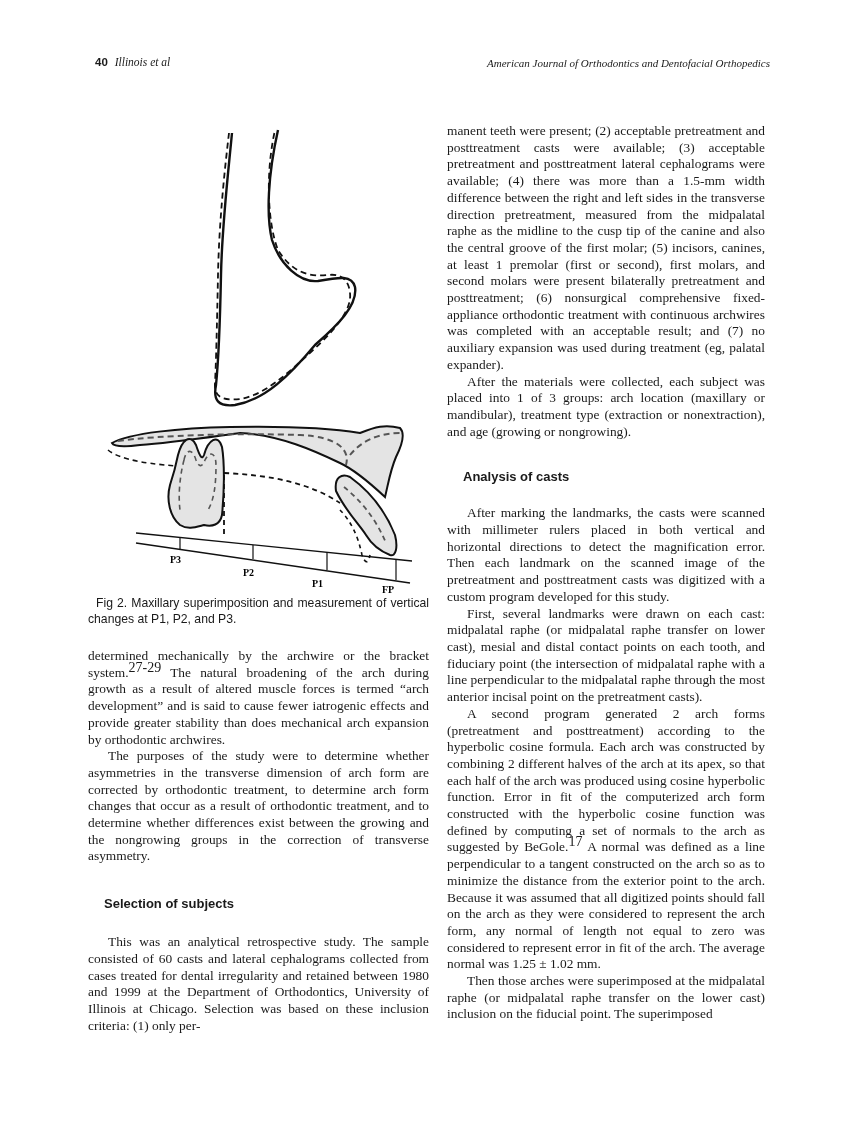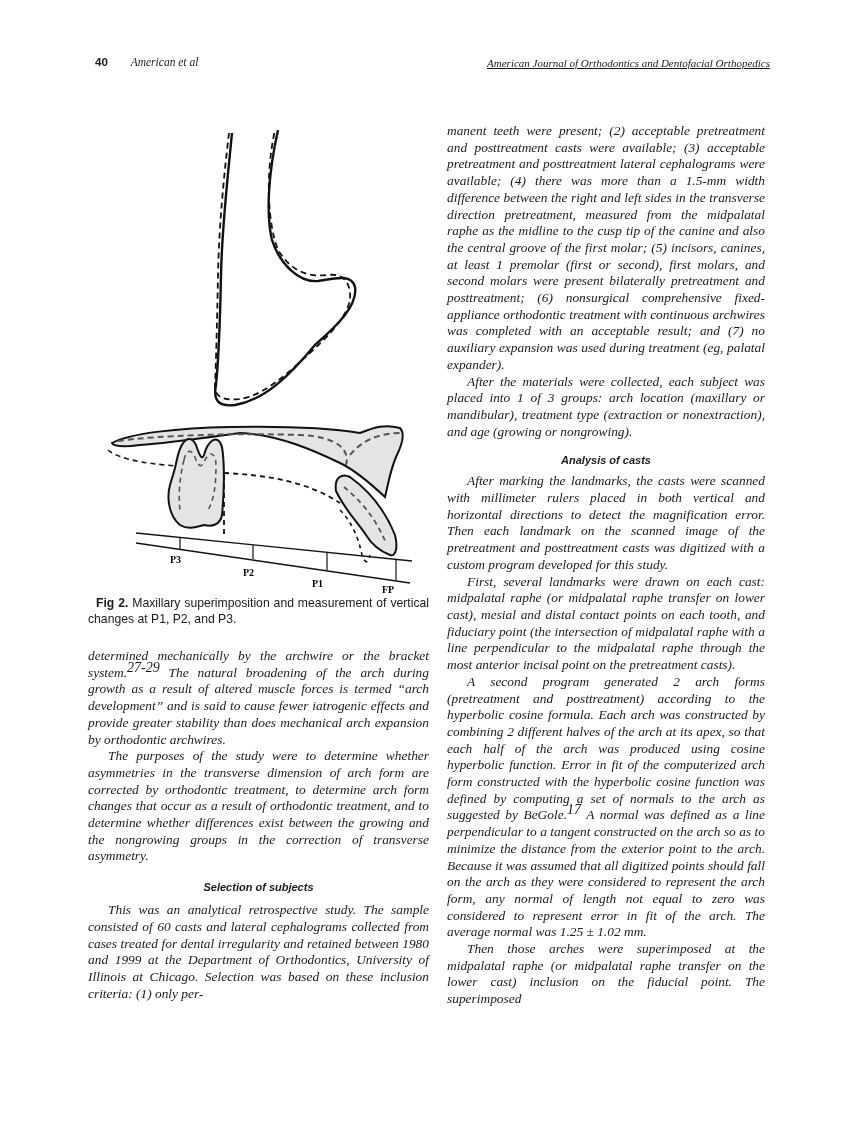--- a/index.html
+++ b/index.html
@@ -1,41 +1,41 @@
 <!DOCTYPE html>
 <html><head>
 <meta charset="utf-8">
 <style>
   html, body { margin: 0; padding: 0; background: #ffffff; }
   body { width: 866px; height: 1122px; position: relative; overflow: hidden; color: #1a1a1a; }
   .running-head { position: absolute; top: 56px; left: 95px; right: 96px; height: 36px; }
   .rh-left { position: absolute; left: 0; top: 0; font-family: "Liberation Serif", serif; font-size: 11.5px; }
-  .rh-page { font-family: "Liberation Sans", sans-serif; font-weight: bold; font-size: 11.5px; margin-right: 20px; }
+  .rh-page { font-family: "Liberation Sans", sans-serif; font-weight: bold; font-size: 11.5px; margin-right: 4px; }
   .rh-author { font-style: italic; }
-  .rh-right { position: absolute; right: 0; top: 0; text-align: right; font-family: "Liberation Serif", serif; font-style: italic; font-size: 11px; line-height: 15px; text-decoration: underline; }
-  .col { position: absolute; font-family: "Liberation Serif", serif; font-size: 13.4px; line-height: 16.7px; text-align: justify; font-style: italic; }
+  .rh-right { position: absolute; right: 0; top: 0; text-align: right; font-family: "Liberation Serif", serif; font-style: italic; font-size: 11px; line-height: 15px; }
+  .col { position: absolute; font-family: "Liberation Serif", serif; font-size: 13.4px; line-height: 16.7px; text-align: justify; }
   .col-left { left: 88px; width: 341px; }
   .col-right { left: 447px; width: 318px; top: 123px; }
   .col p { margin: 0; text-indent: 0; }
   .col p.indent { text-indent: 20px; }
   .col sup { font-size: 14px; line-height: 0; vertical-align: super; }
   .figure { position: absolute; left: 100px; top: 115px; width: 330px; height: 480px; }
   .figure svg { width: 330px; height: 480px; display: block; }
   .fig-label { font-family: "Liberation Serif", serif; font-weight: bold; font-size: 10px; }
   .caption { position: absolute; left: 88px; top: 596px; width: 341px; font-family: "Liberation Sans", sans-serif; font-size: 12.2px; line-height: 15.5px; text-align: justify; }
-  .caption .cap-num { font-weight: bold; padding-left: 8px; }
-  .section-head { font-family: "Liberation Sans", sans-serif; font-weight: bold; font-size: 11px; line-height: 17px; margin: 0; text-align: center; }
+  .caption .cap-num { font-weight: normal; padding-left: 8px; }
+  .section-head { font-family: "Liberation Sans", sans-serif; font-weight: bold; font-size: 13px; line-height: 17px; margin: 16px; text-align: left; }
 </style>
 </head>
 <body>
 
 <div class="running-head">
   <div class="rh-left">
     <span class="rh-page">40</span>
-    <span class="rh-author">American et al</span>
+    <span class="rh-author">Illinois et al</span>
   </div>
   <div class="rh-right">
     <div>American Journal of Orthodontics and Dentofacial Orthopedics</div>
   </div>
 </div>
 
 <div class="figure">
   <svg viewBox="0 0 330 480" xmlns="http://www.w3.org/2000/svg">
 
     <path d="M132,18 C128,60 122,110 121,160 C120,210 118,250 116,270 C113,285 118,292 135,290 C165,285 190,260 215,230 C238,210 258,190 255,172 C252,160 240,162 218,166 C200,168 180,150 172,125 C166,100 168,60 178,15" fill="none" stroke="#111" stroke-width="2.4"></path>

